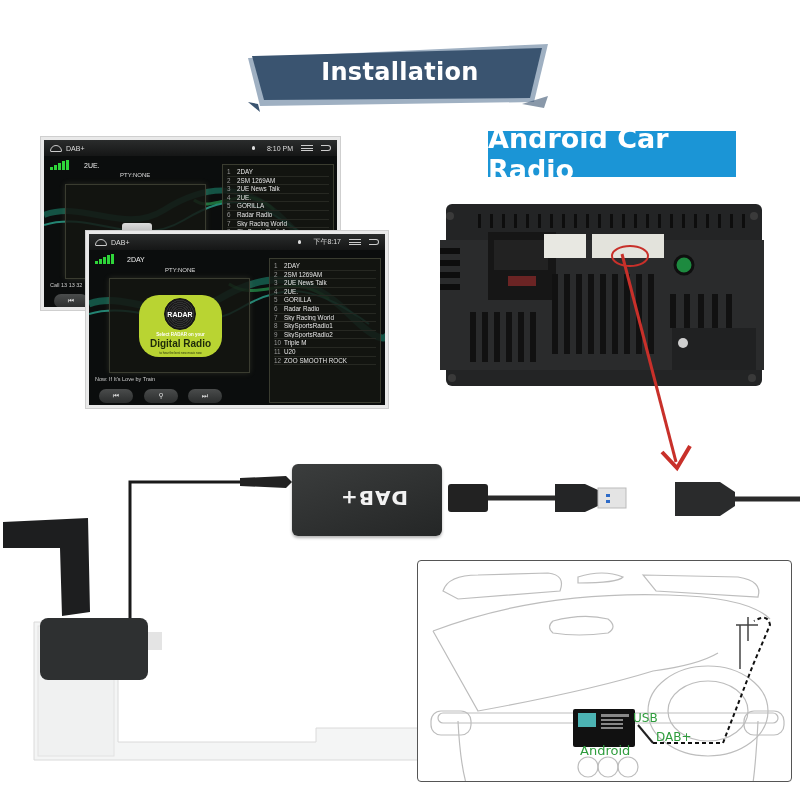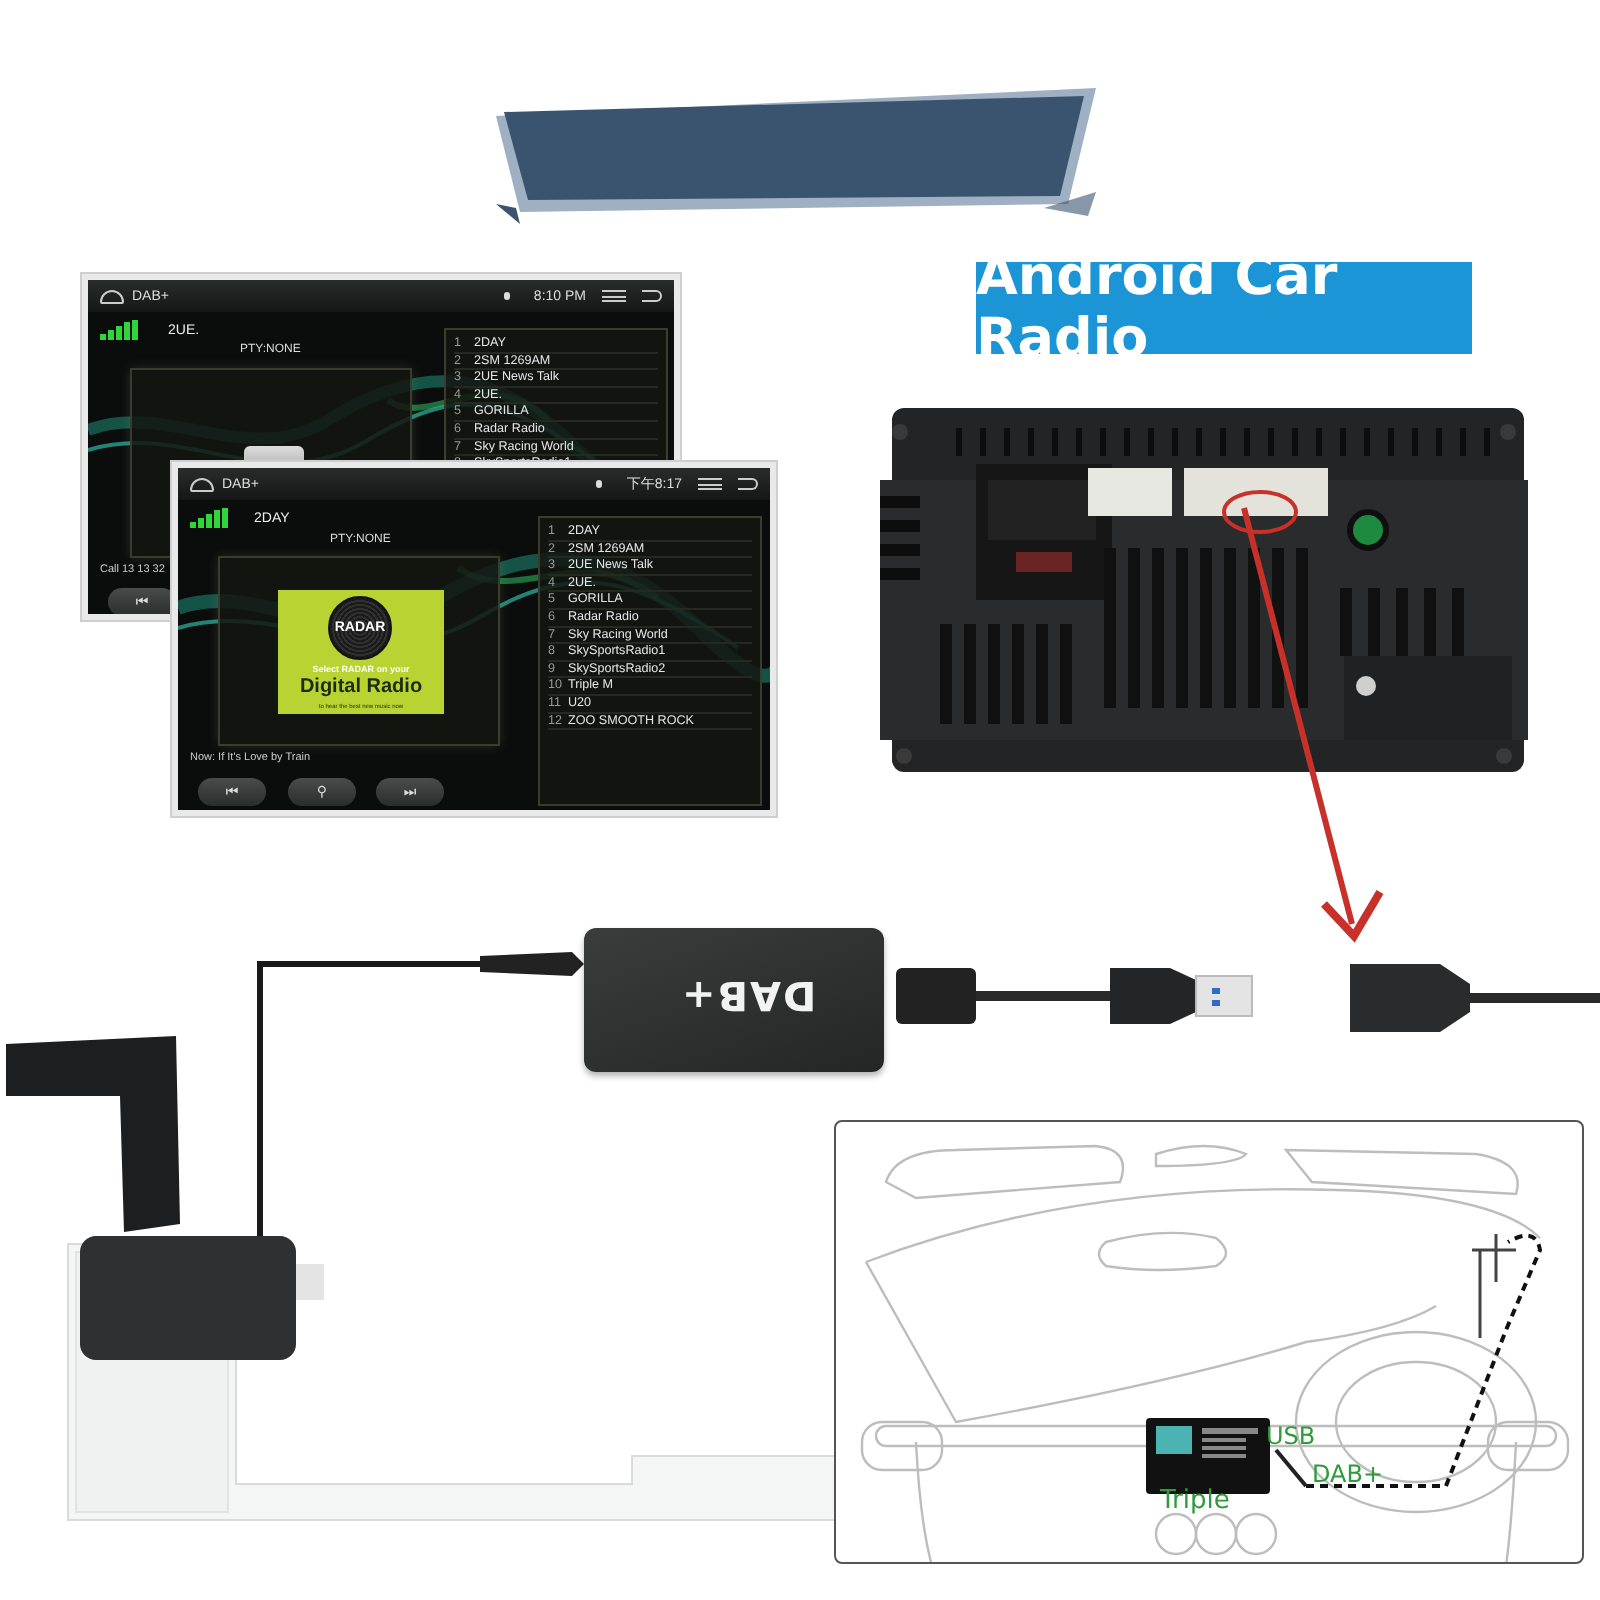--- a/index.html
+++ b/index.html
@@ -28,21 +28,21 @@
     .station { position: absolute; color: #eee; font-size: 7px; }
     .pty { position: absolute; color: #ddd; font-size: 6px; }
     .art { position: absolute; border: 1px solid #3a3c30; background: rgba(20,22,18,0.85); box-shadow: 0 0 6px rgba(200,200,150,0.15); }
     .list { position: absolute; border: 1px solid #3a3c30; background: rgba(20,22,18,0.85); padding: 3px 4px; }
     .list .row { color: #e6e6e6; font-size: 6.3px; height: 8.6px; line-height: 8.6px; border-bottom: 1px solid #262822; white-space: nowrap; overflow: hidden; }
     .list .row .n { color: #999; display: inline-block; width: 10px; }
     .glow { position: absolute; pointer-events: none; }
     .now { position: absolute; color: #ccc; font-size: 5.5px; }
     .ctl { position: absolute; height: 14px; width: 34px; background: linear-gradient(#4a4c4c,#2b2d2d); border-radius: 7px; color: #ddd; font-size: 7px; display: flex; align-items: center; justify-content: center; }
 
-    .radar-card { position: absolute; background: #b9d432; text-align: center; }
+    .radar-card { position: absolute; background: #b9d432; text-align: center; border-radius: 20px; }
     .radar-disc { position: absolute; border-radius: 50%; background: repeating-radial-gradient(#1b1b1b 0 1px, #303030 1px 2px); border: 1px solid #111; }
     .radar-disc span { position: absolute; left: 0; right: 0; top: 50%; transform: translateY(-50%); color: #fff; font-weight: bold; font-size: 7px; }
     .radar-sel { position: absolute; left: 0; right: 0; color: #fff; font-weight: bold; font-size: 4.5px; }
     .radar-dig { position: absolute; left: 0; right: 0; color: #1e2a0a; font-weight: bold; font-size: 10px; }
     .radar-sub { position: absolute; left: 0; right: 0; color: #1e2a0a; font-size: 3px; }
 
     
     .head-unit { position: absolute; left: 440px; top: 202px; width: 324px; height: 186px; }
 
     
@@ -59,20 +59,21 @@
 </head>
 <body>
 
 <div class="banner">
   <svg width="304" height="70" viewBox="0 0 304 70">
     <polygon points="0,14 300,0 286,58 12,62" fill="#9fb0c2"></polygon>
     <polygon points="4,12 294,4 282,54 16,56" fill="#3a5470"></polygon>
     <polygon points="0,58 10,60 12,68" fill="#3a5470"></polygon>
     <polygon points="274,60 300,52 296,64" fill="#3a5470" opacity="0.6"></polygon>
   </svg>
+  <div class="banner-text">Installation</div>
 </div>
 
 <div class="screen" style="left:41px; top:137px; width:299px; height:173px;">
   <svg class="glow" width="299" height="173" style="left:0;top:0">
     <path d="M0,75 C40,60 80,95 120,70 S200,40 240,80 S290,110 299,95" stroke="#1fa88a" stroke-width="6" fill="none" opacity="0.45"></path>
     <path d="M0,85 C50,70 90,110 140,80 S210,60 260,95" stroke="#33d3b8" stroke-width="2" fill="none" opacity="0.6"></path>
     <path d="M150,60 C170,75 200,40 230,70" stroke="#2fcf6a" stroke-width="3" fill="none" opacity="0.5"></path>
   </svg>
   <div class="topbar">
     <span class="home"></span>
@@ -302,13 +303,13 @@
 
     <path d="M318,64 L340,64 M330,56 L330,80 M322,64 L322,108" stroke="#444" stroke-width="1.5" fill="none"></path>
 
     <path d="M235,182 L305,182 L335,104 L352,64 Q350,52 336,60" fill="none" stroke="#111" stroke-width="2" stroke-dasharray="4,3"></path>
 
     <path d="M235,182 L220,164" stroke="#222" stroke-width="2"></path>
   </svg>
 </div>
 <div class="lbl-usb">USB</div>
 <div class="lbl-dab">DAB+</div>
-<div class="lbl-android">Triple</div>
+<div class="lbl-android">Android</div>
 
 </body></html>

